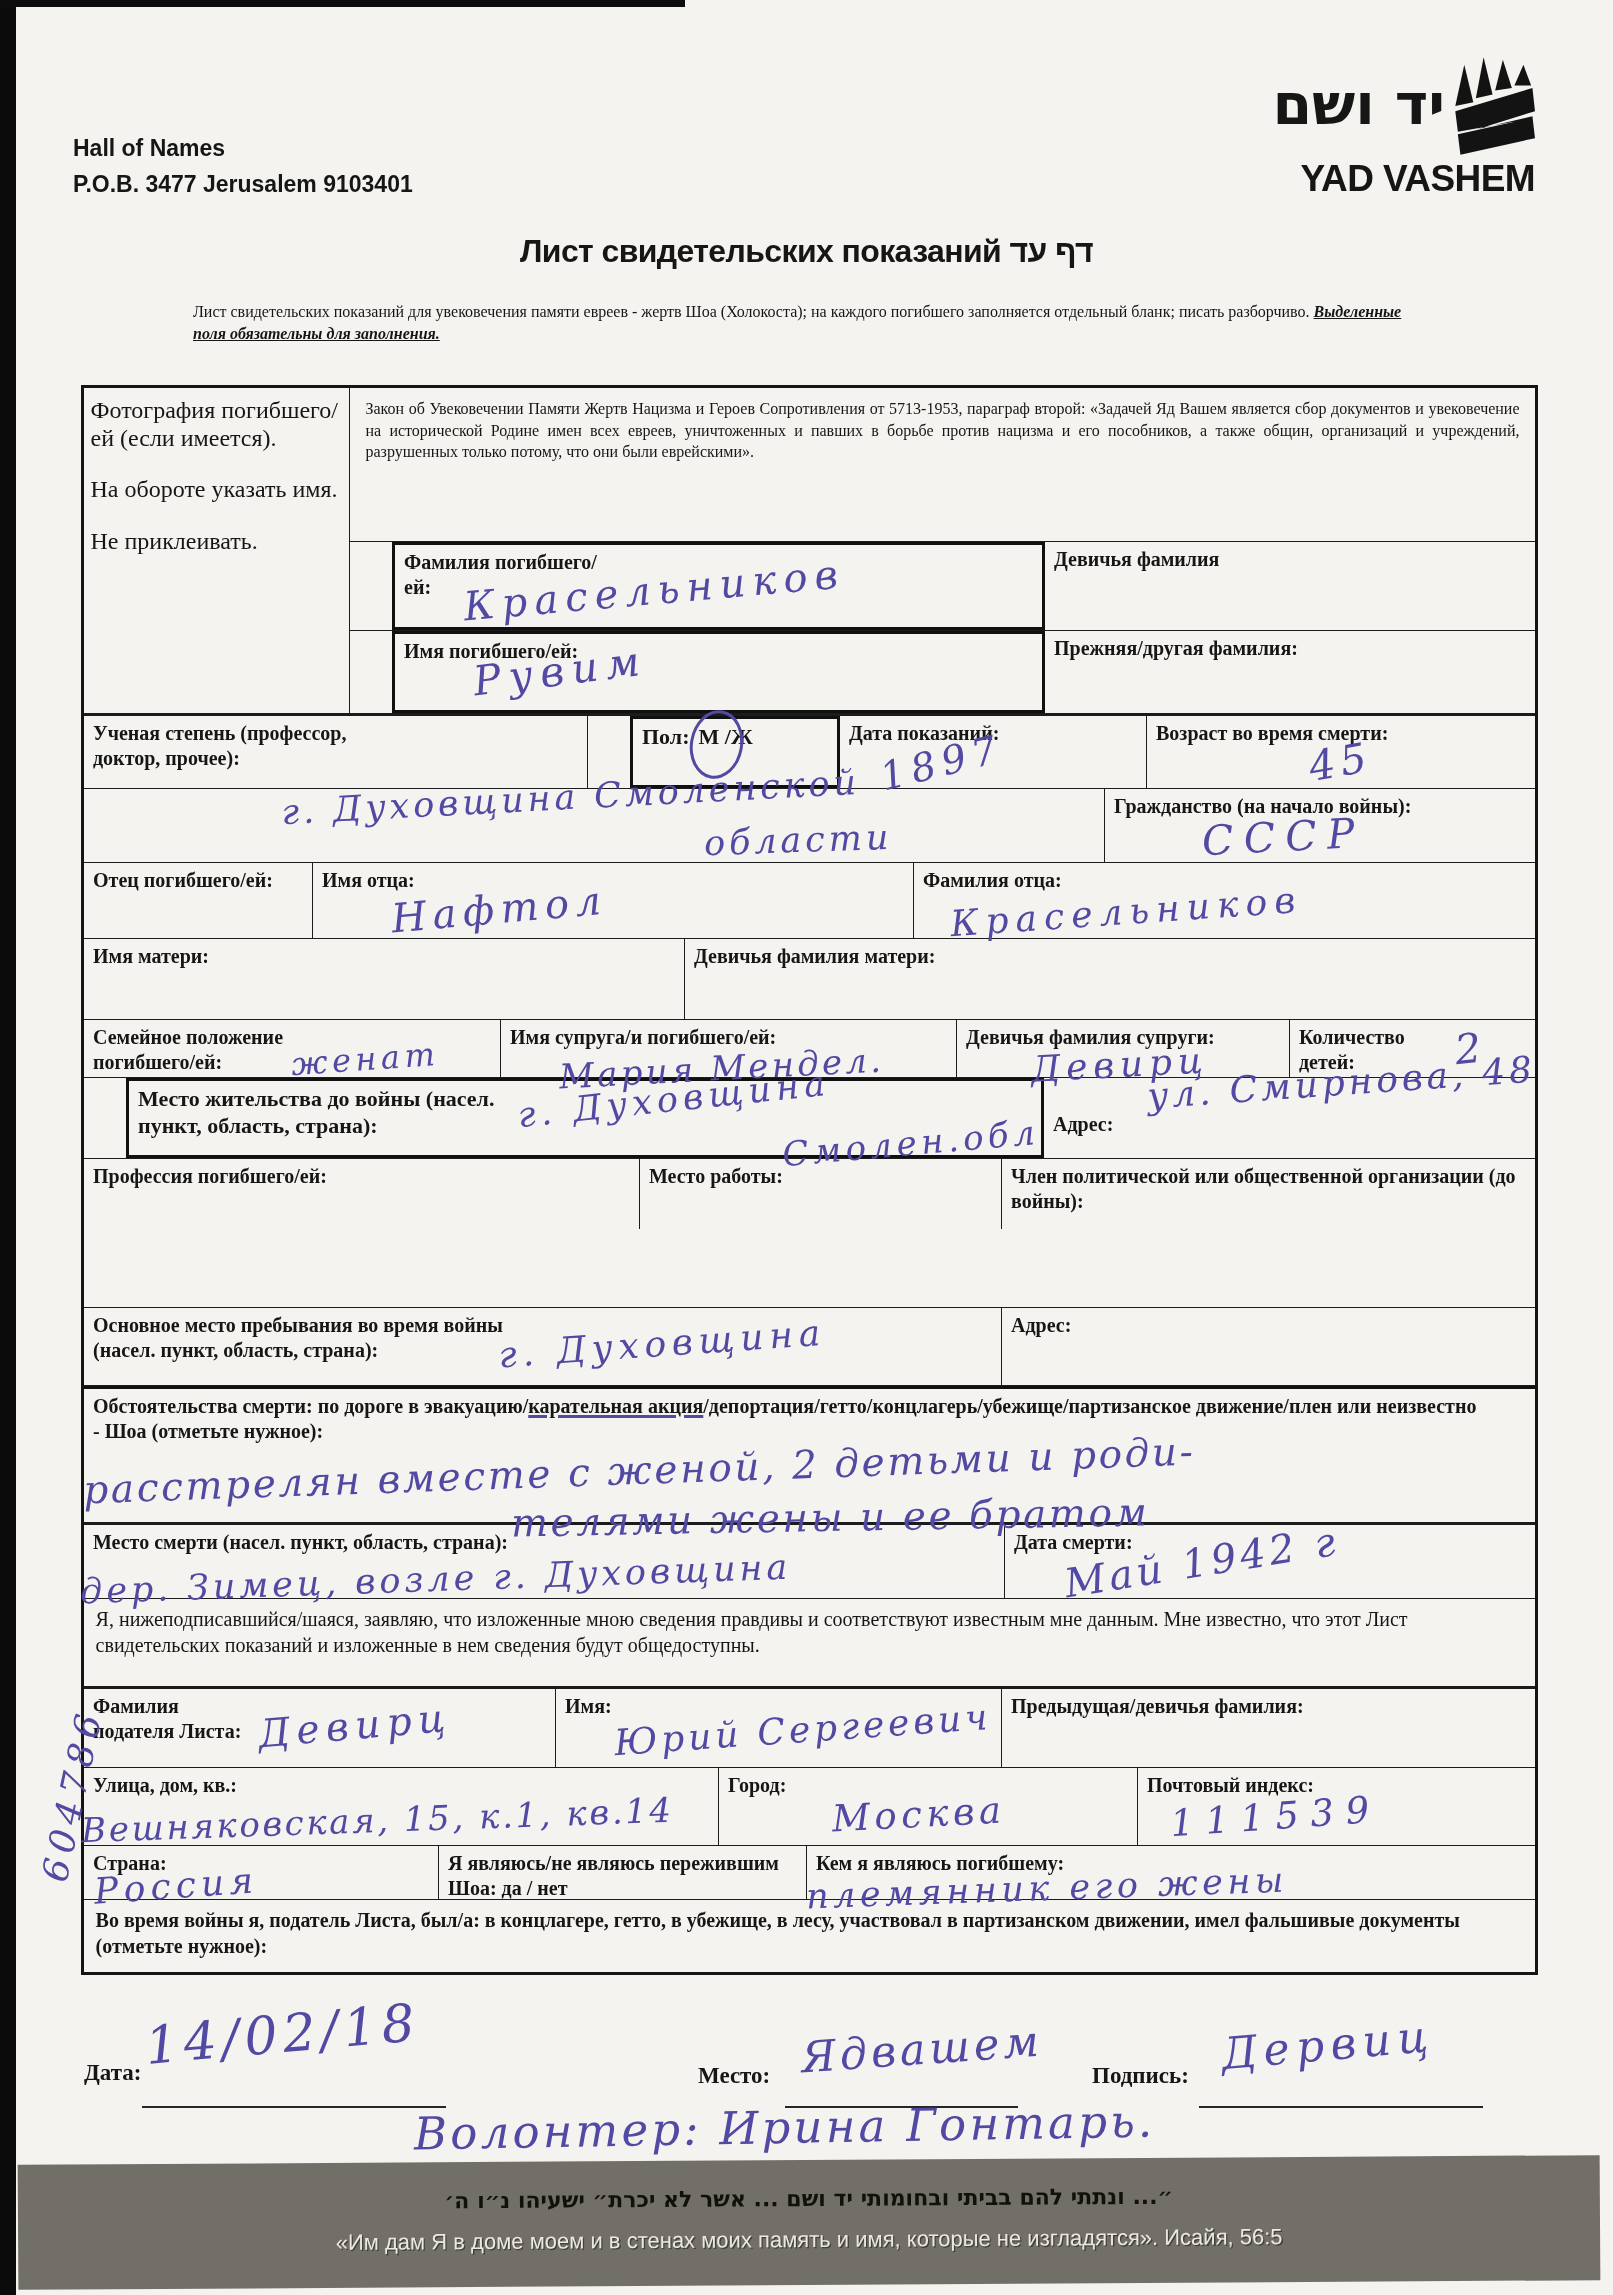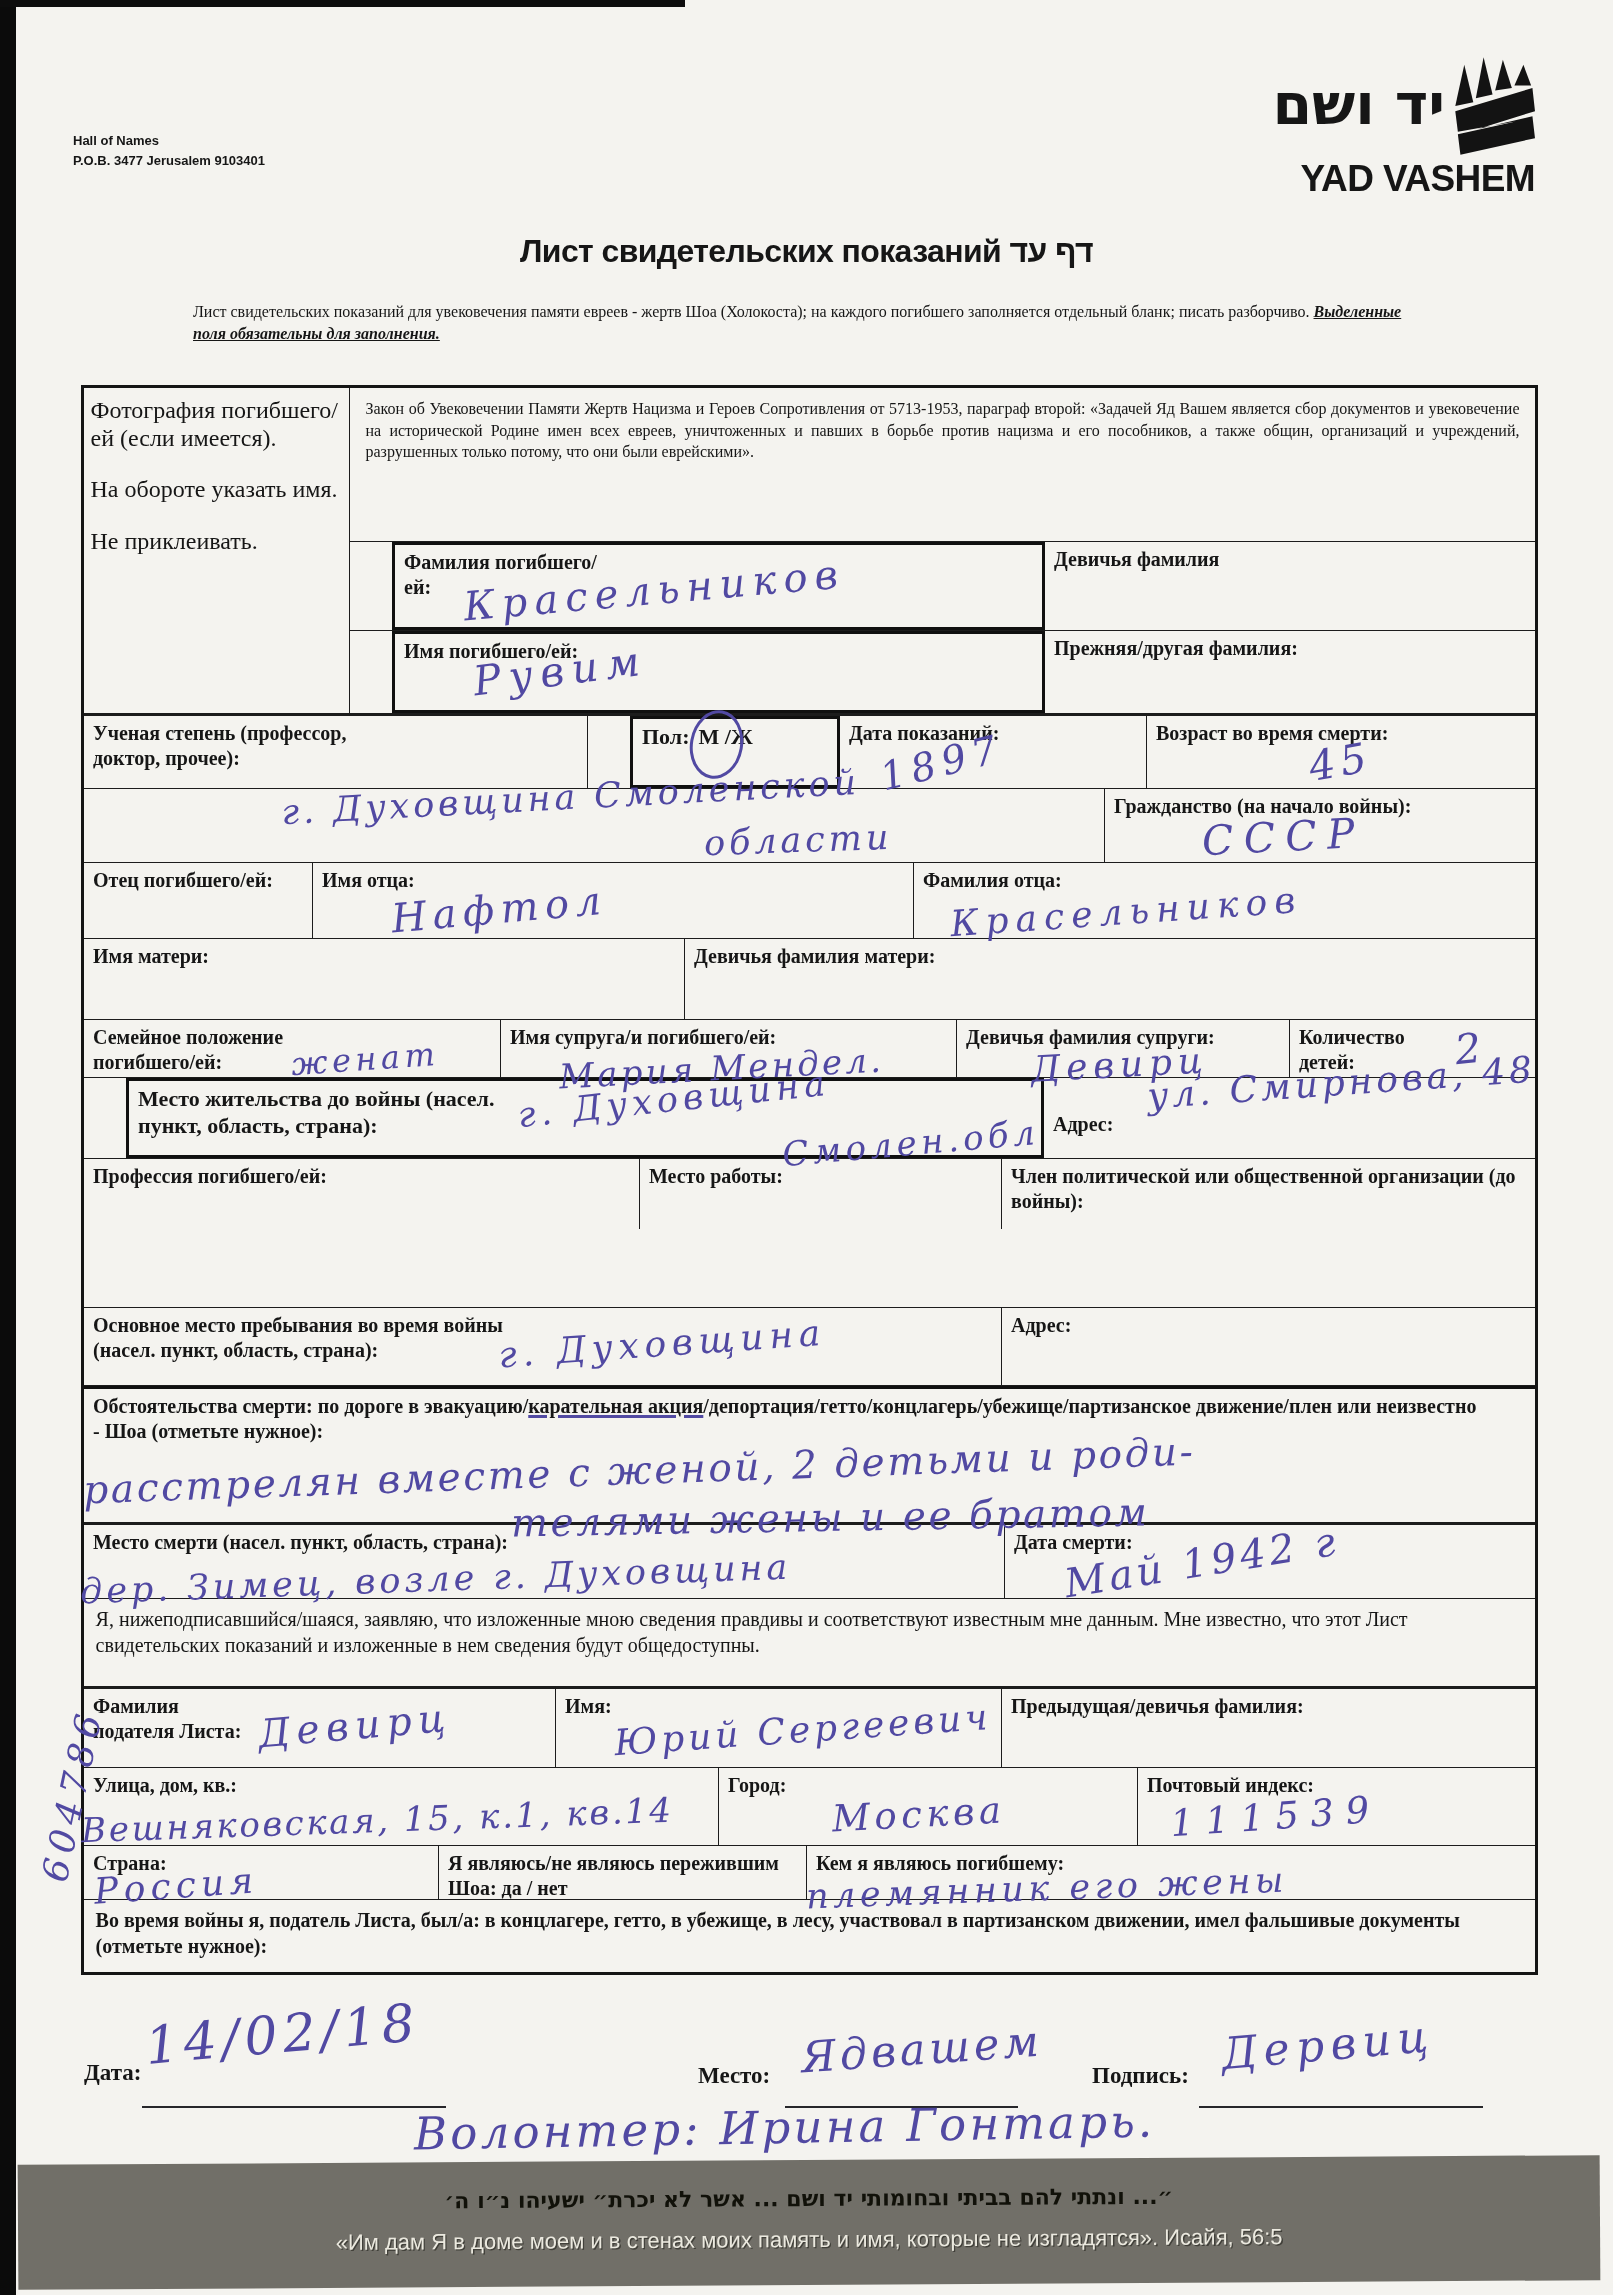--- a/index.html
+++ b/index.html
@@ -1,21 +1,21 @@
 <!DOCTYPE html>
 <html lang="ru" style="font-size:10.3px"><head>
 <meta charset="utf-8">
 <style>
   html,body{margin:0;padding:0;background:#888;}
   .page{position:relative;width:1613px;height:2295px;background:#f4f3ef;
         font-family:"Liberation Serif","DejaVu Serif",serif;color:#161616;overflow:hidden;}
   .edge-left{position:absolute;left:0;top:0;width:15.5px;height:2295px;background:#0b0b0b;}
   .edge-top{position:absolute;left:0;top:0;width:685px;height:7.1px;background:#0d0d0d;}
   .org{position:absolute;left:73px;top:131px;font-family:"Liberation Sans","DejaVu Sans",sans-serif;
-       font-weight:bold;font-size:13px;line-height:1.55;}
+       font-weight:bold;font-size:23px;line-height:1.55;}
   .logo{position:absolute;left:1238px;top:57px;width:297px;}
   .logo-row{display:flex;justify-content:flex-end;align-items:flex-start;gap:9px;}
   .logo-heb{font-family:"DejaVu Sans",sans-serif;font-weight:bold;font-size:57px;line-height:1;margin-top:19.4px;}
   .logo-lat{font-family:"Liberation Sans","DejaVu Sans",sans-serif;font-weight:bold;font-size:37px;
             letter-spacing:-0.6px;text-align:right;margin-top:1.3px;}
   .doc-title{position:absolute;left:0;top:233px;width:100%;text-align:center;
              font-family:"Liberation Sans","DejaVu Sans",sans-serif;font-weight:bold;
              font-size:32px;letter-spacing:-0.6px;}
   .intro{position:absolute;left:193px;top:301px;width:1228px;text-align:left;
          font-size:16px;line-height:1.38;}

